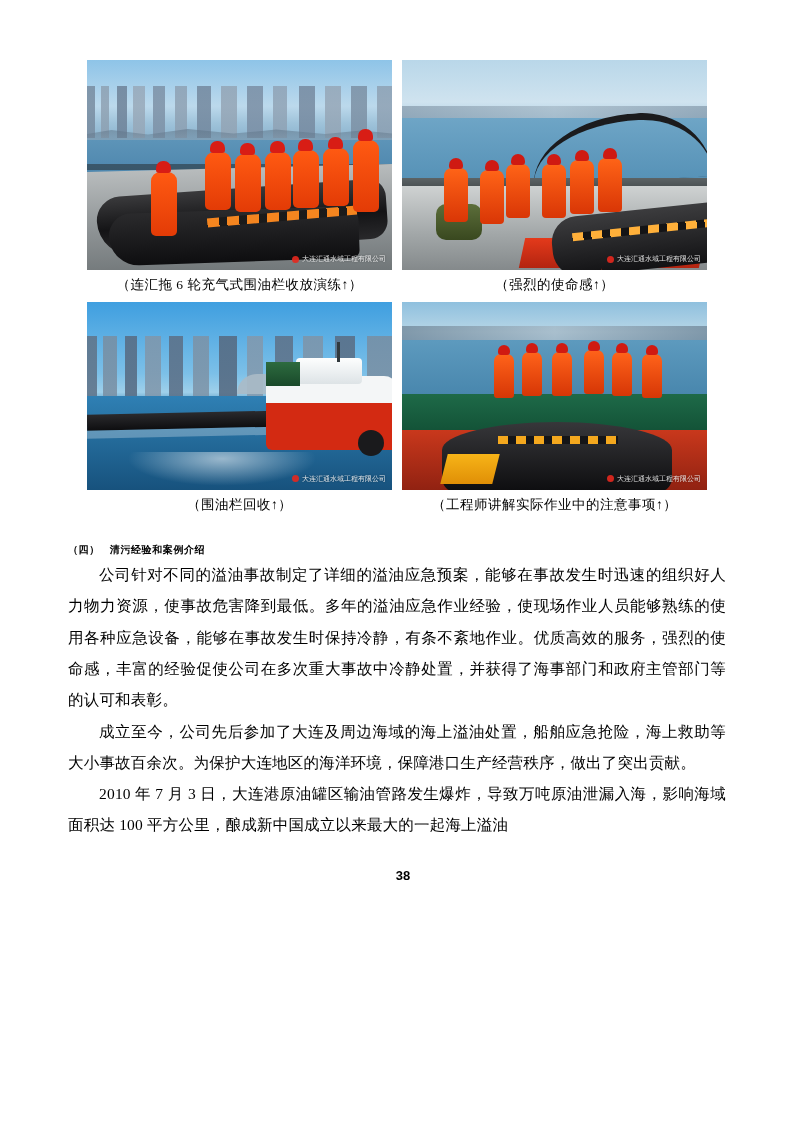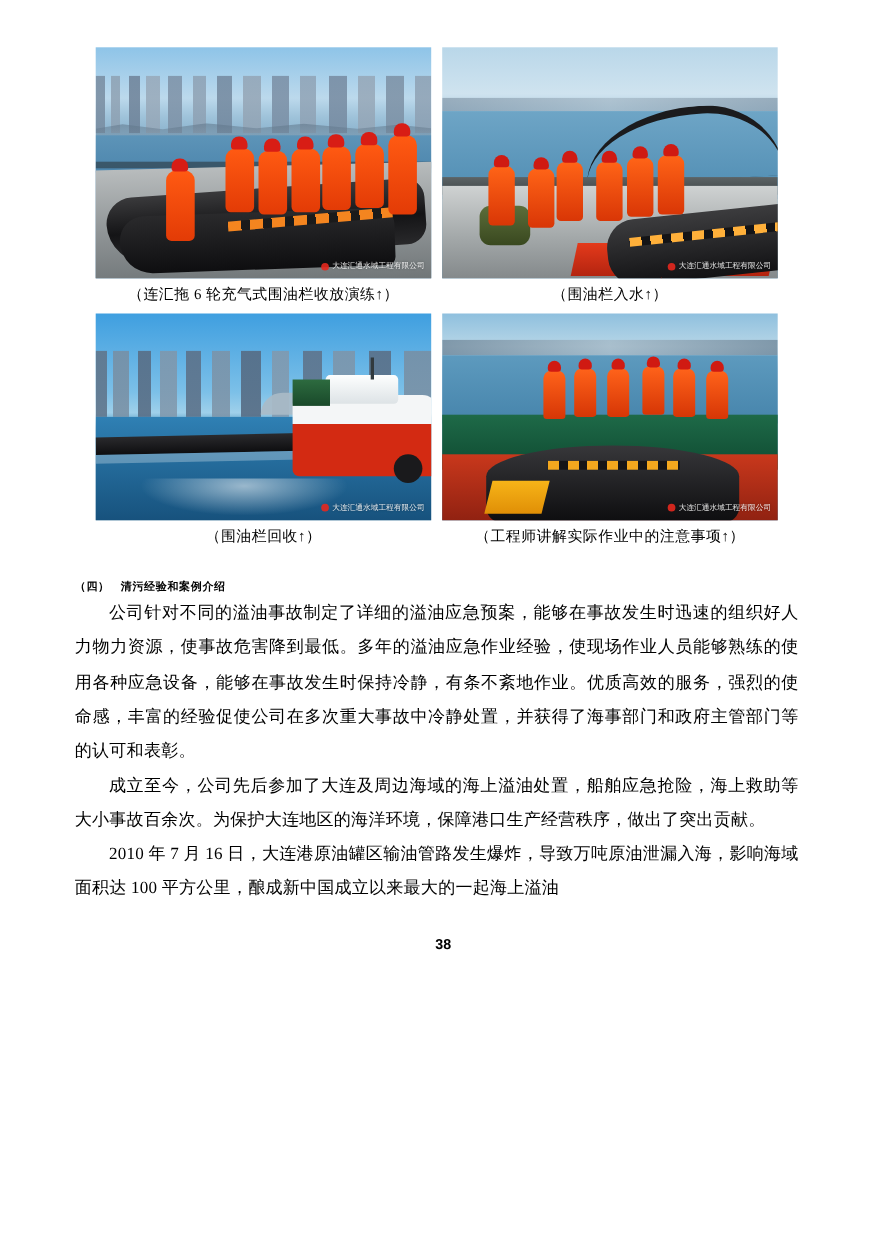--- a/index.html
+++ b/index.html
@@ -10,21 +10,21 @@
   body {
     width: 794px;
     height: 1123px;
     font-family: "Liberation Serif", "DejaVu Serif", serif;
     color: #000000;
     position: relative;
     overflow: hidden;
   }
   .page {
     position: absolute;
-    left: 0; top: 0;
+    left: 0; top: 17px;
     width: 794px;
     height: 928px;
     box-sizing: border-box;
     padding: 43px 68px 40px 68px;
   }
 
   
   .img-grid {
     width: 620px;
     margin: 0 auto;
@@ -392,21 +392,21 @@
           <div class="worker" style="left:78px; top:110px;"></div>
           <div class="worker" style="left:104px; top:104px;"></div>
           <div class="worker" style="left:140px; top:104px;"></div>
           <div class="worker" style="left:168px; top:100px;"></div>
           <div class="worker" style="left:196px; top:98px;"></div>
           <div class="watermark">
             <span class="wm-dot"></span>
             <span>大连汇通水域工程有限公司</span>
           </div>
         </div>
-        <div class="caption">（围油栏入水↑）</div>
+        <div class="caption">（强烈的使命感↑）</div>
       </div>
 
     </div>
 
     <div class="img-row">
 
       <div class="img-cell">
         <div class="photo small ph4">
           <div class="city"></div>
           <div class="dome"></div>
@@ -452,16 +452,16 @@
 
     </div>
   </div>
 
   <h2 class="section-heading">
     <span class="num">（四）</span><span>清污经验和案例介绍</span>
   </h2>
 
   <p class="body">公司针对不同的溢油事故制定了详细的溢油应急预案，能够在事故发生时迅速的组织好人力物力资源，使事故危害降到最低。多年的溢油应急作业经验，使现场作业人员能够熟练的使用各种应急设备，能够在事故发生时保持冷静，有条不紊地作业。优质高效的服务，强烈的使命感，丰富的经验促使公司在多次重大事故中冷静处置，并获得了海事部门和政府主管部门等的认可和表彰。</p>
   <p class="body">成立至今，公司先后参加了大连及周边海域的海上溢油处置，船舶应急抢险，海上救助等大小事故百余次。为保护大连地区的海洋环境，保障港口生产经营秩序，做出了突出贡献。</p>
-  <p class="body">2010 年 7 月 16 日，大连港原油罐区输油管路发生爆炸，导致万吨原油泄漏入海，影响海域面积达 100 平方公里，酿成新中国成立以来最大的一起海上溢油</p>
+  <p class="body">2010 年 7 月 3 日，大连港原油罐区输油管路发生爆炸，导致万吨原油泄漏入海，影响海域面积达 100 平方公里，酿成新中国成立以来最大的一起海上溢油</p>
 
   <div class="page-number">38</div>
 </div>
 
 </body></html>

